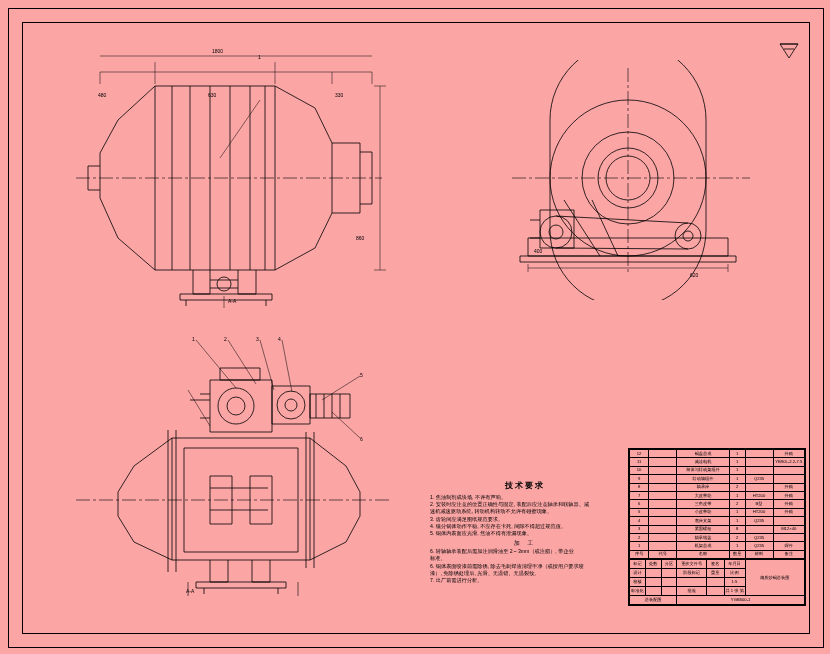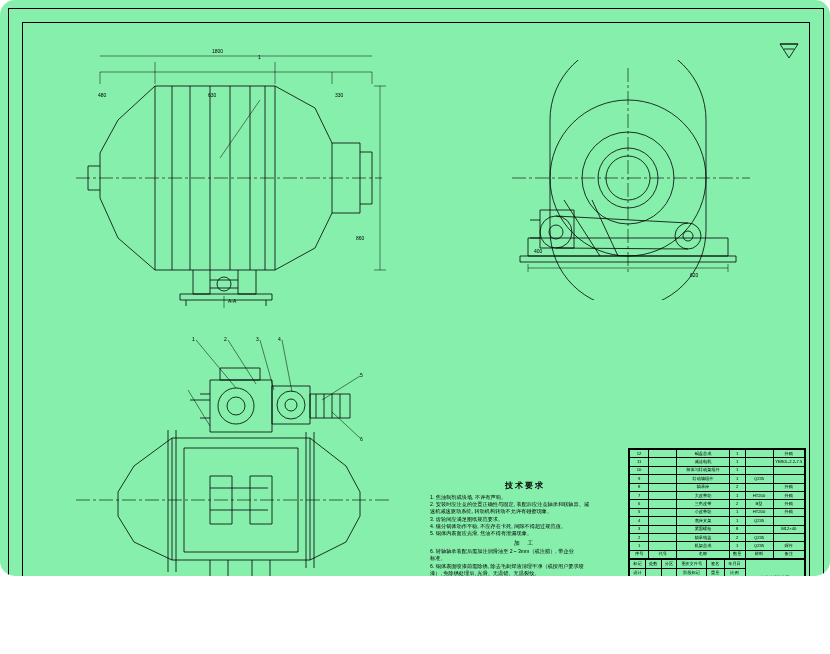--- a/index.html
+++ b/index.html
@@ -1,17 +1,17 @@
 <!DOCTYPE html>
 <html><head>
 <meta charset="utf-8">
 <style>
   html,body{margin:0;padding:0;background:#ffffff;}
   body{width:830px;height:654px;font-family:"Liberation Sans",sans-serif;color:#000;}
-  #sheet{position:relative;width:830px;height:576px;background:#86efac;overflow:hidden;border-radius:15px;}
+  #sheet{position:relative;width:830px;height:654px;background:#fca5a5;overflow:hidden;}
 
   .frame-outer{position:absolute;left:8px;top:8px;width:814px;height:638px;border:1px solid #000;}
   .frame-inner{position:absolute;left:22px;top:22px;width:786px;height:610px;border:1px solid #000;}
 
   .lbl{position:absolute;font-size:5px;line-height:6px;white-space:nowrap;}
   .lbl.c{text-align:center;}
 
   
   svg{display:block;}
   .vec{position:absolute;}

